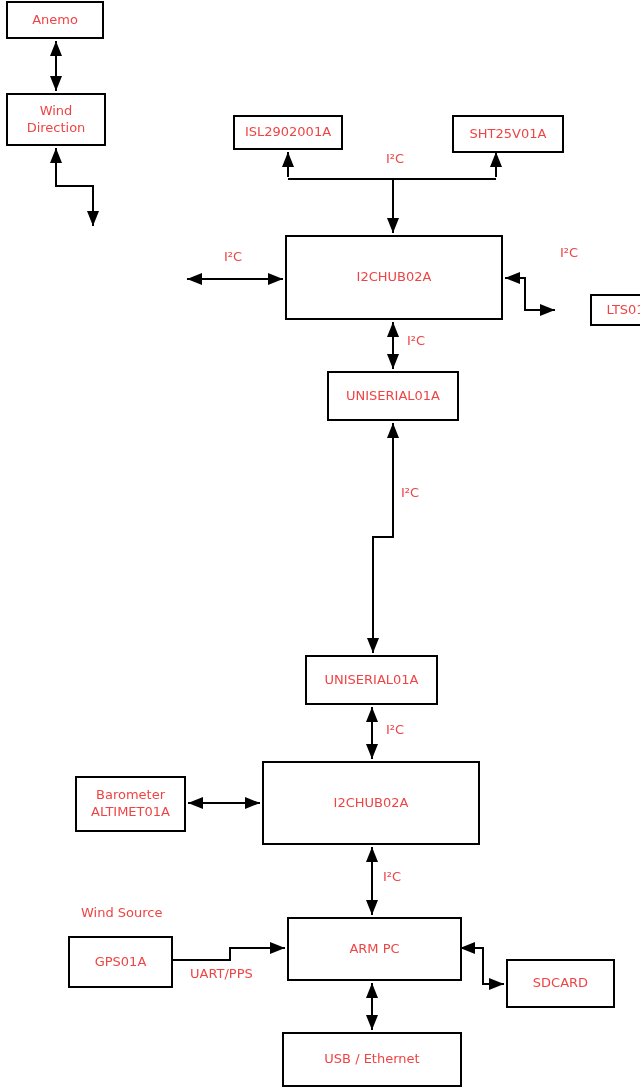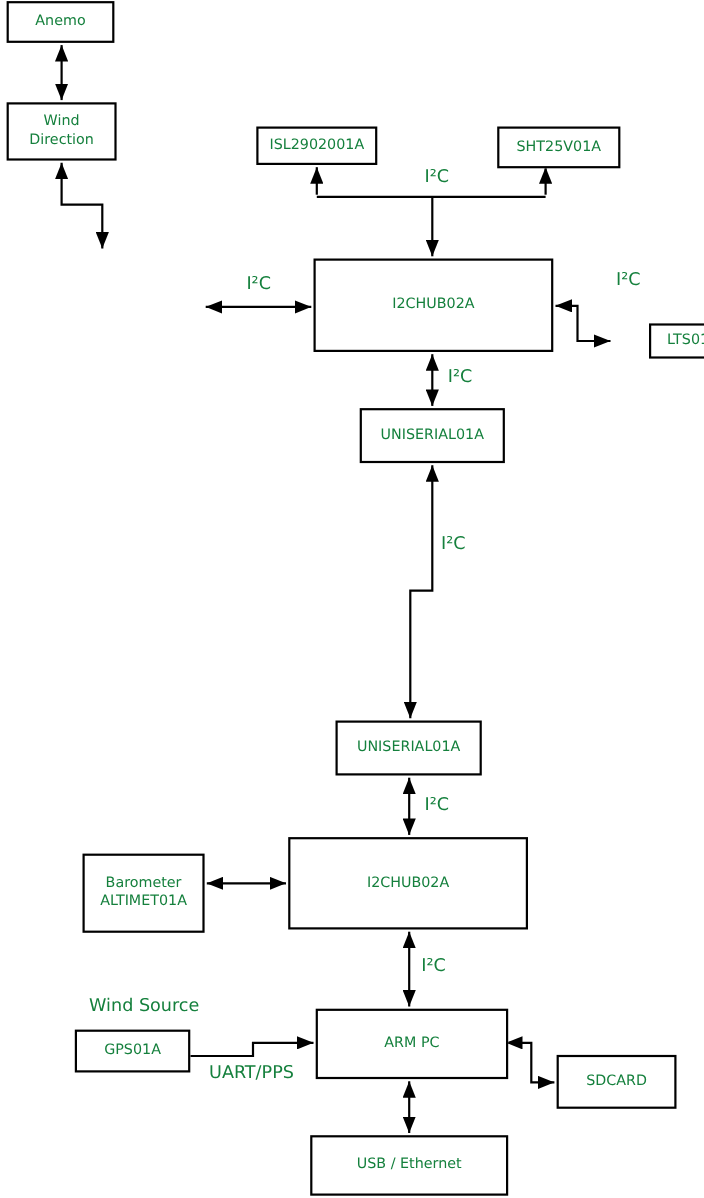--- a/index.html
+++ b/index.html
@@ -2,54 +2,54 @@
 <html><head>
 <meta charset="utf-8">
 <title>Diagram</title>
 <style>
   html,body{margin:0;padding:0;background:#ffffff;}
   .canvas{
     position:relative;
     width:640px;height:1089px;
     background:#ffffff;
     font-family:"DejaVu Sans","Liberation Sans",sans-serif;
-    color:#15803d;
+    color:#ef4444;
     overflow:hidden;
   }
   .wires{position:absolute;left:0;top:0;width:640px;height:1089px;}
   .box{
     position:absolute;
     box-sizing:border-box;
     border:2px solid #000000;
     background:#ffffff;
     display:flex;flex-direction:column;
     align-items:center;justify-content:center;
     text-align:center;
     font-size:13px;line-height:1.3;
     z-index:2;
   }
   .elabel{
     position:absolute;
-    font-size:16px;line-height:1;
+    font-size:13px;line-height:1;
     white-space:nowrap;
     z-index:3;
   }
   
   .b-anemo{left:6px;top:1px;width:98px;height:38px}
   .b-wind{left:6px;top:93px;width:100px;height:53px}
   .b-pic{left:2px;top:228px;width:183px;height:103px}
   .b-isl{left:233px;top:115px;width:110px;height:35px}
   .b-sht{left:452px;top:115px;width:112px;height:38px}
   .b-hub1{left:285px;top:235px;width:218px;height:85px}
   .b-lts{left:590px;top:294px;width:80px;height:32px}
   .b-uni1{left:327px;top:371px;width:132px;height:50px}
   .b-uni2{left:305px;top:655px;width:133px;height:50px}
   .b-hub2{left:262px;top:761px;width:218px;height:84px}
-  .b-baro{left:75px;top:776px;width:111px;height:72px}
-  .b-gps{left:68px;top:936px;width:105px;height:39px}
+  .b-baro{left:75px;top:776px;width:111px;height:56px}
+  .b-gps{left:68px;top:936px;width:105px;height:52px}
   .b-arm{left:287px;top:917px;width:175px;height:64px}
   .b-sd{left:506px;top:959px;width:109px;height:49px}
   .b-usb{left:282px;top:1032px;width:180px;height:55px}
   
   .l-i2c-bus{left:386px;top:152px}
   .l-i2c-pic{left:224px;top:250px}
   .l-i2c-lts{left:560px;top:246px}
   .l-i2c-u1{left:407px;top:334px}
   .l-i2c-long{left:401px;top:486px}
   .l-i2c-u2{left:386px;top:723px}

